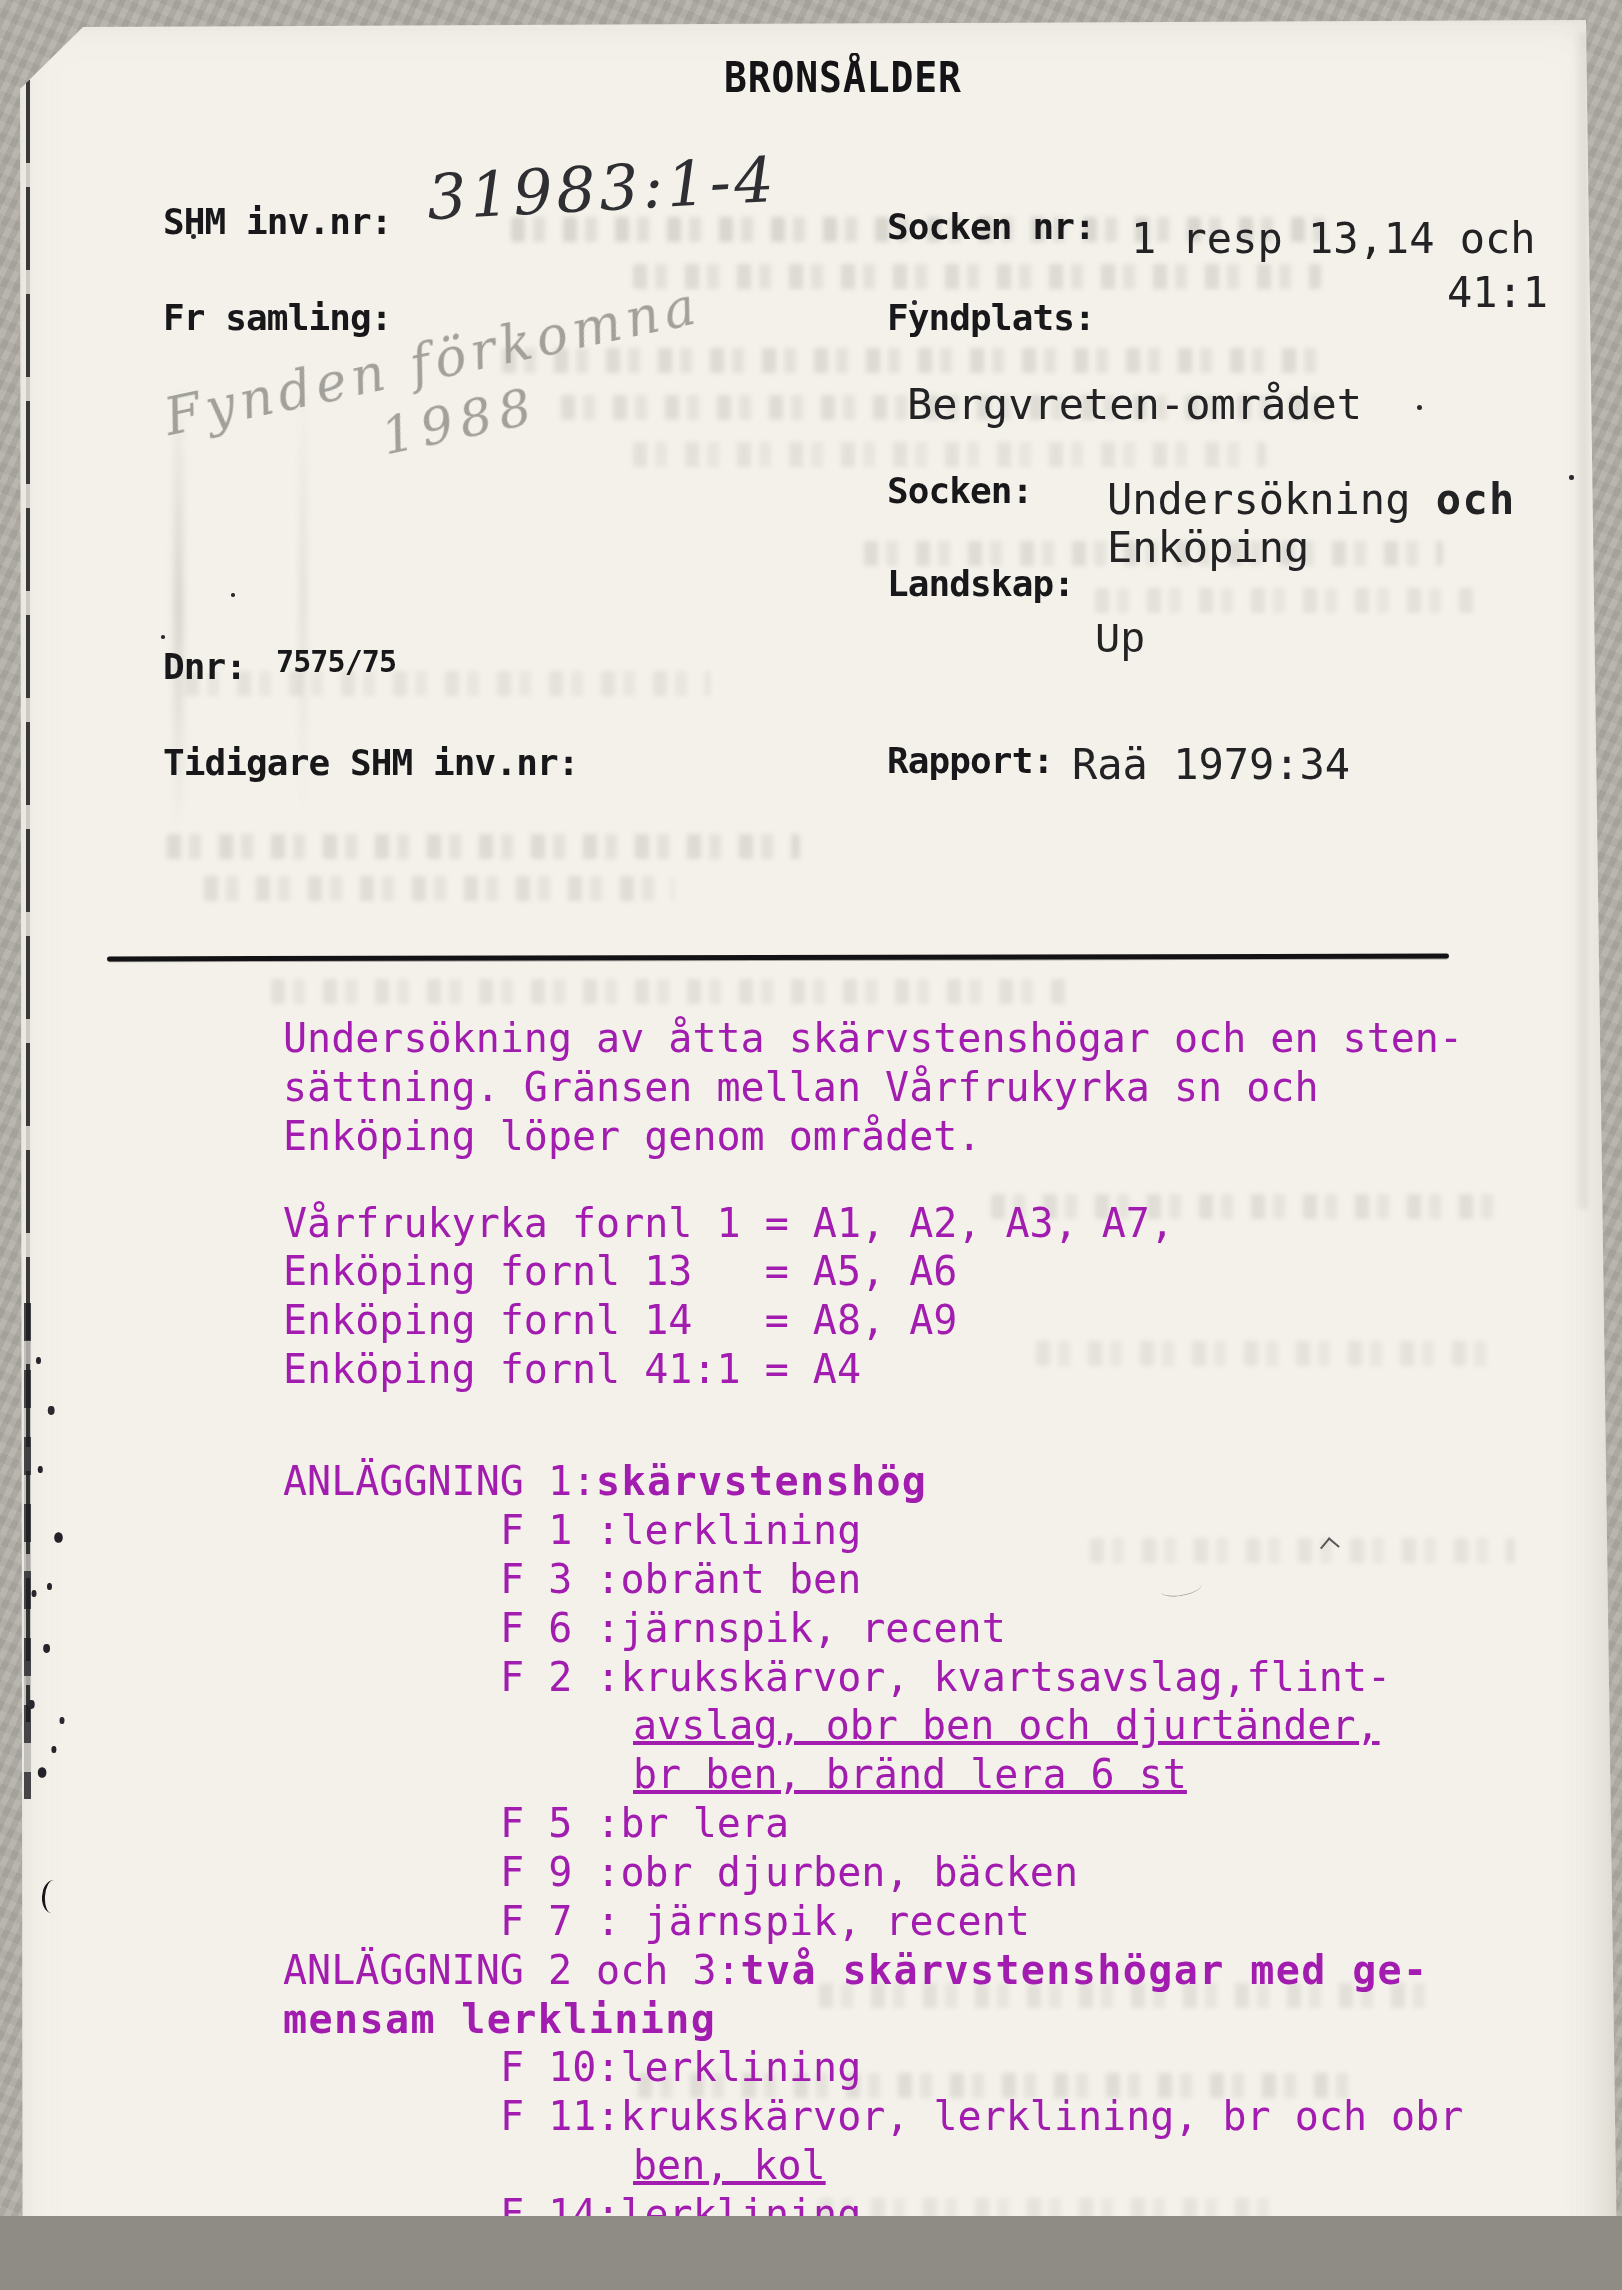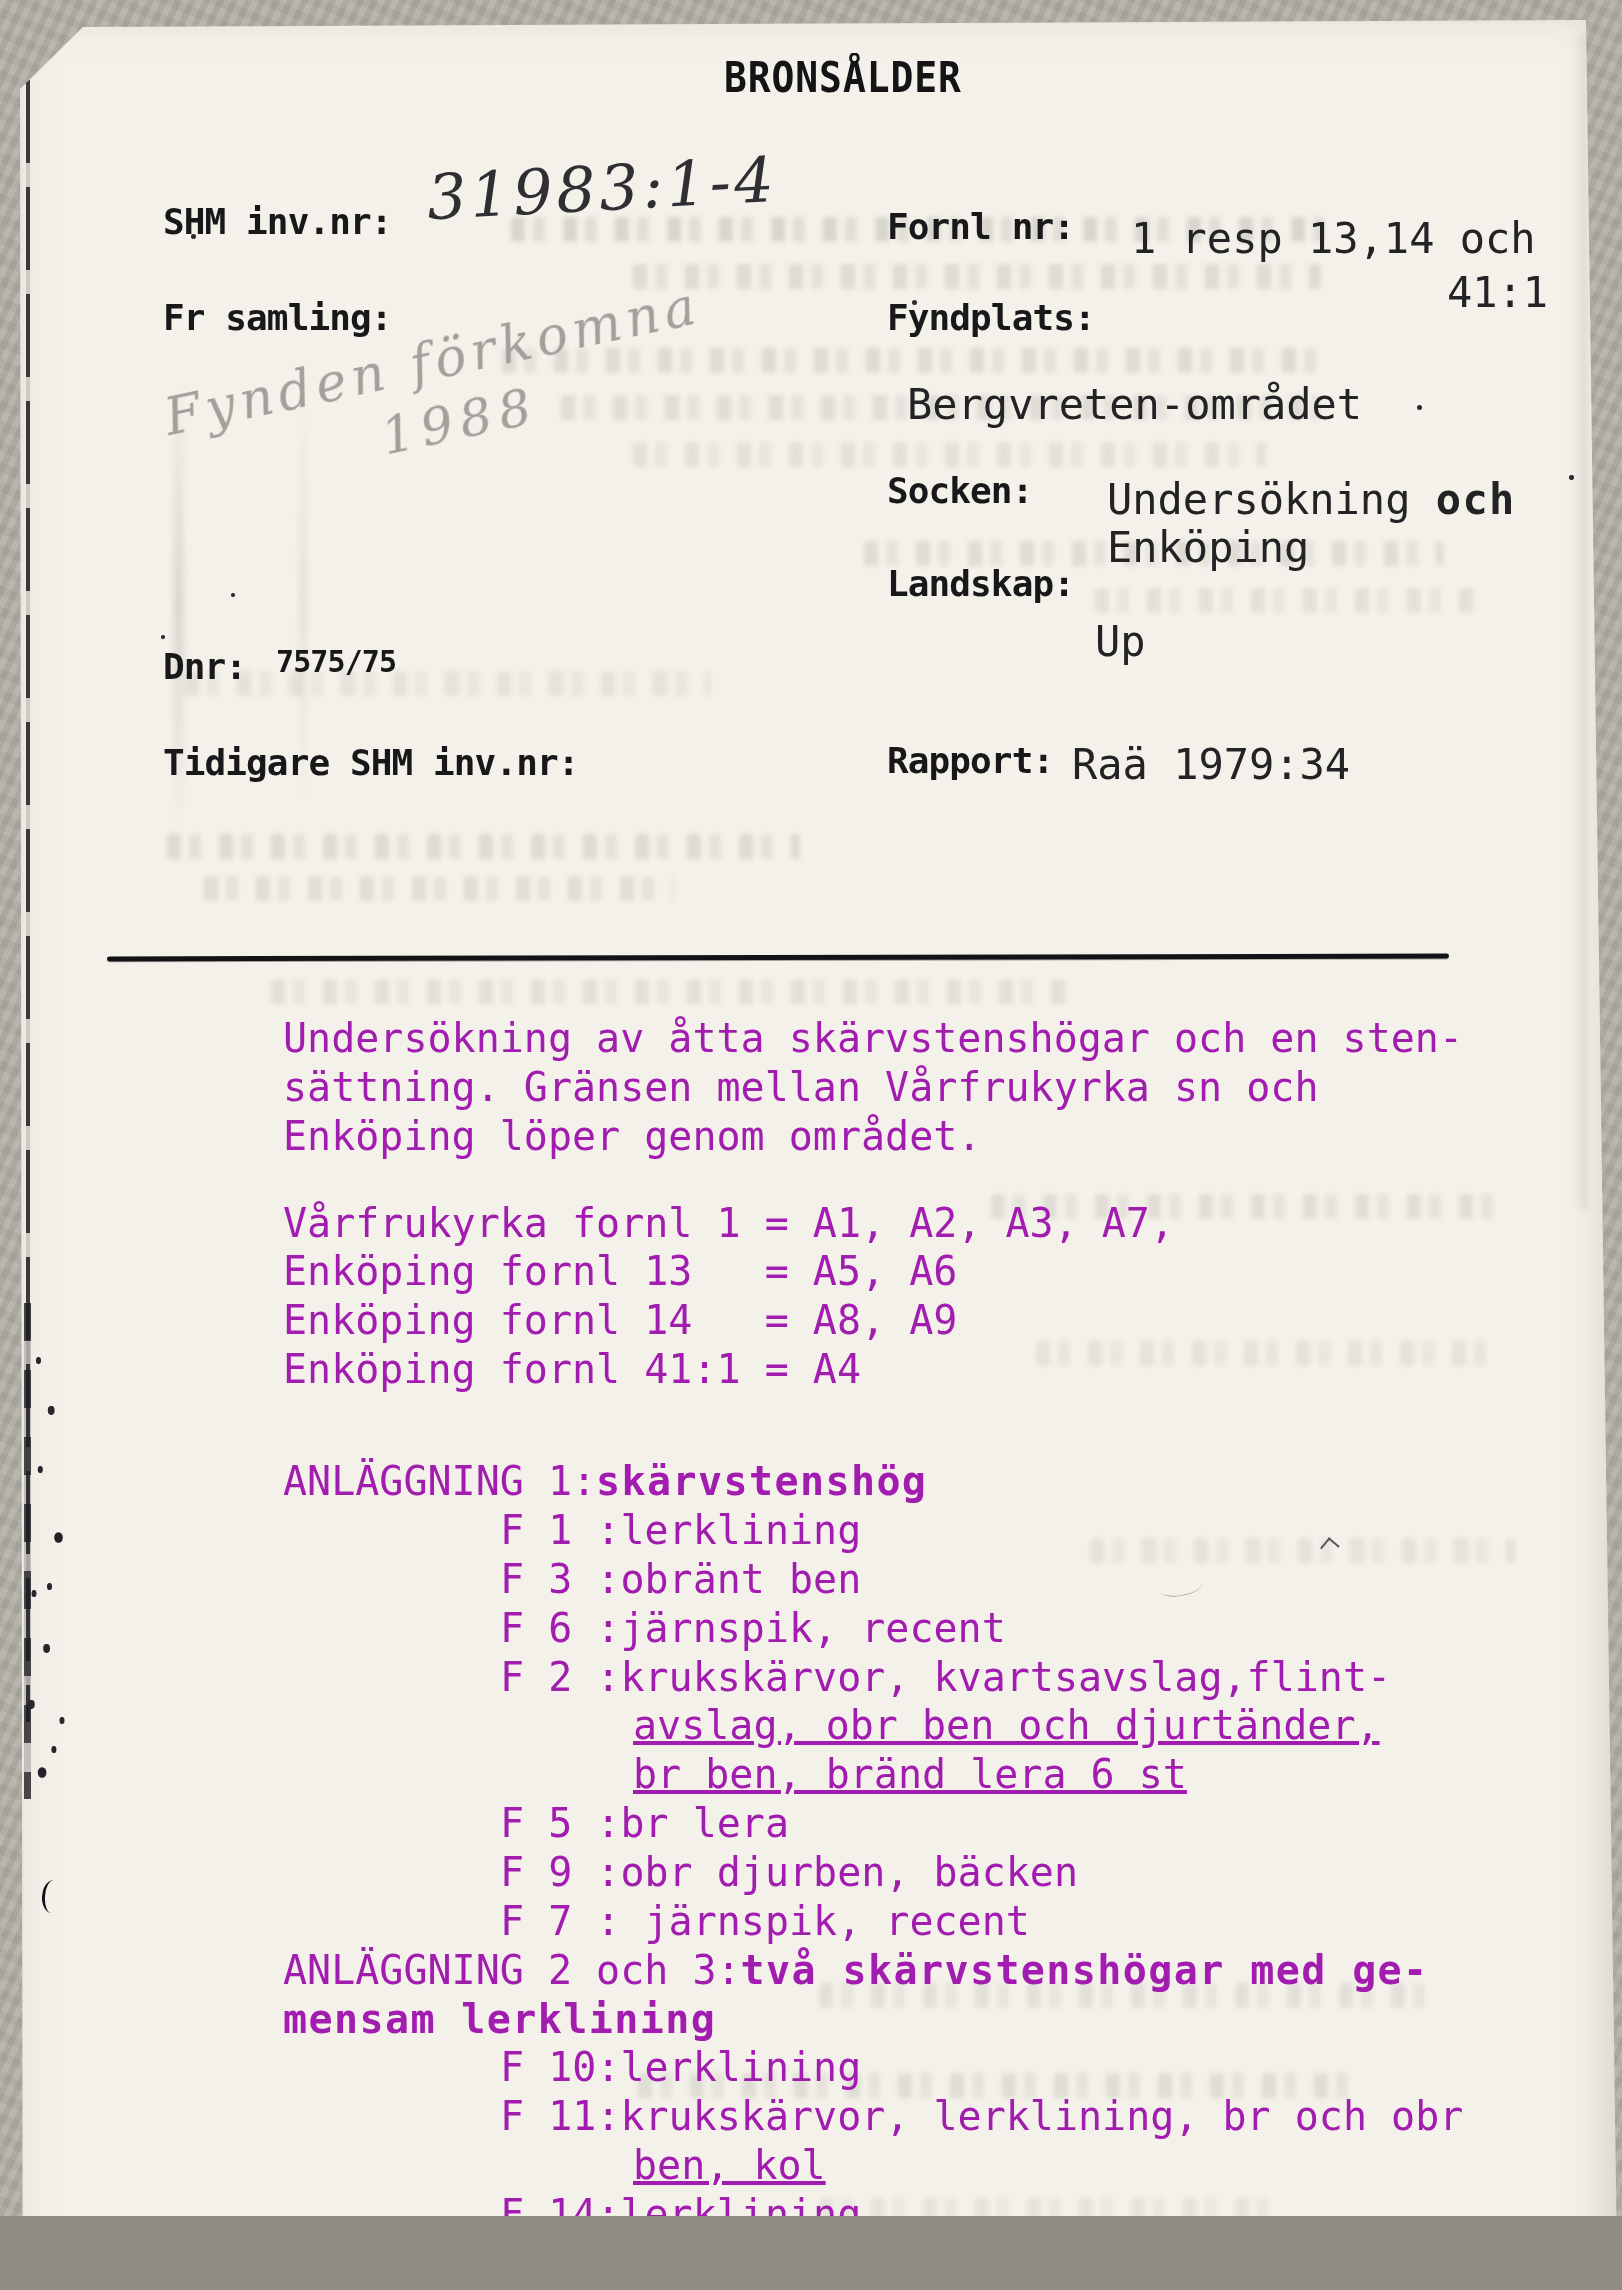--- a/index.html
+++ b/index.html
@@ -121,33 +121,33 @@
 
     <div class="abs hand-pencil" style="left:172px;top:387px;width:597px;">
       <div class="l1">Fynden förkomna</div>
       <div class="l2">1988</div>
     </div>
 
     <div class="tw lbl" style="left:163px;top:646px;">Dnr:</div>
     <div class="tw lbl" style="left:276px;top:644px;font-size:30px;">7575/75</div>
     <div class="tw lbl" style="left:163px;top:742px;">Tidigare SHM inv.nr:</div>
 
-    <div class="tw lbl" style="left:887px;top:206px;">Fornl nr:</div>
+    <div class="tw lbl" style="left:887px;top:206px;">Socken nr:</div>
     <div class="tw val" style="left:1131px;top:214px;">1 resp 13,14 och</div>
     <div class="tw val" style="left:1447px;top:268px;">41:1</div>
 
     <div class="tw lbl" style="left:887px;top:297px;">Fyndplats:</div>
     <div class="tw val" style="left:907px;top:380px;">Bergvreten-området</div>
 
     <div class="tw lbl" style="left:887px;top:470px;">Socken:</div>
     <div class="tw val" style="left:1107px;top:475px;"><span>Undersökning </span><span class="b">och</span></div>
     <div class="tw val" style="left:1107px;top:523px;">Enköping</div>
 
     <div class="tw lbl" style="left:887px;top:563px;">Landskap:</div>
-    <div class="tw val" style="left:1095px;top:617px;">Up</div>
+    <div class="tw val" style="left:1095px;top:617px;font-family:Liberation Mono, monospace;">Up</div>
 
     <div class="tw lbl" style="left:887px;top:740px;">Rapport:</div>
     <div class="tw val" style="left:1072px;top:740px;">Raä 1979:34</div>
 
     <div class="divider"></div>
 
     <div class="tw body x-body" style="top:1015px">Undersökning av åtta skärvstenshögar och en sten-</div>
     <div class="tw body x-body" style="top:1064px">sättning. Gränsen mellan Vårfrukyrka sn och</div>
     <div class="tw body x-body" style="top:1113px">Enköping löper genom området.</div>
 

